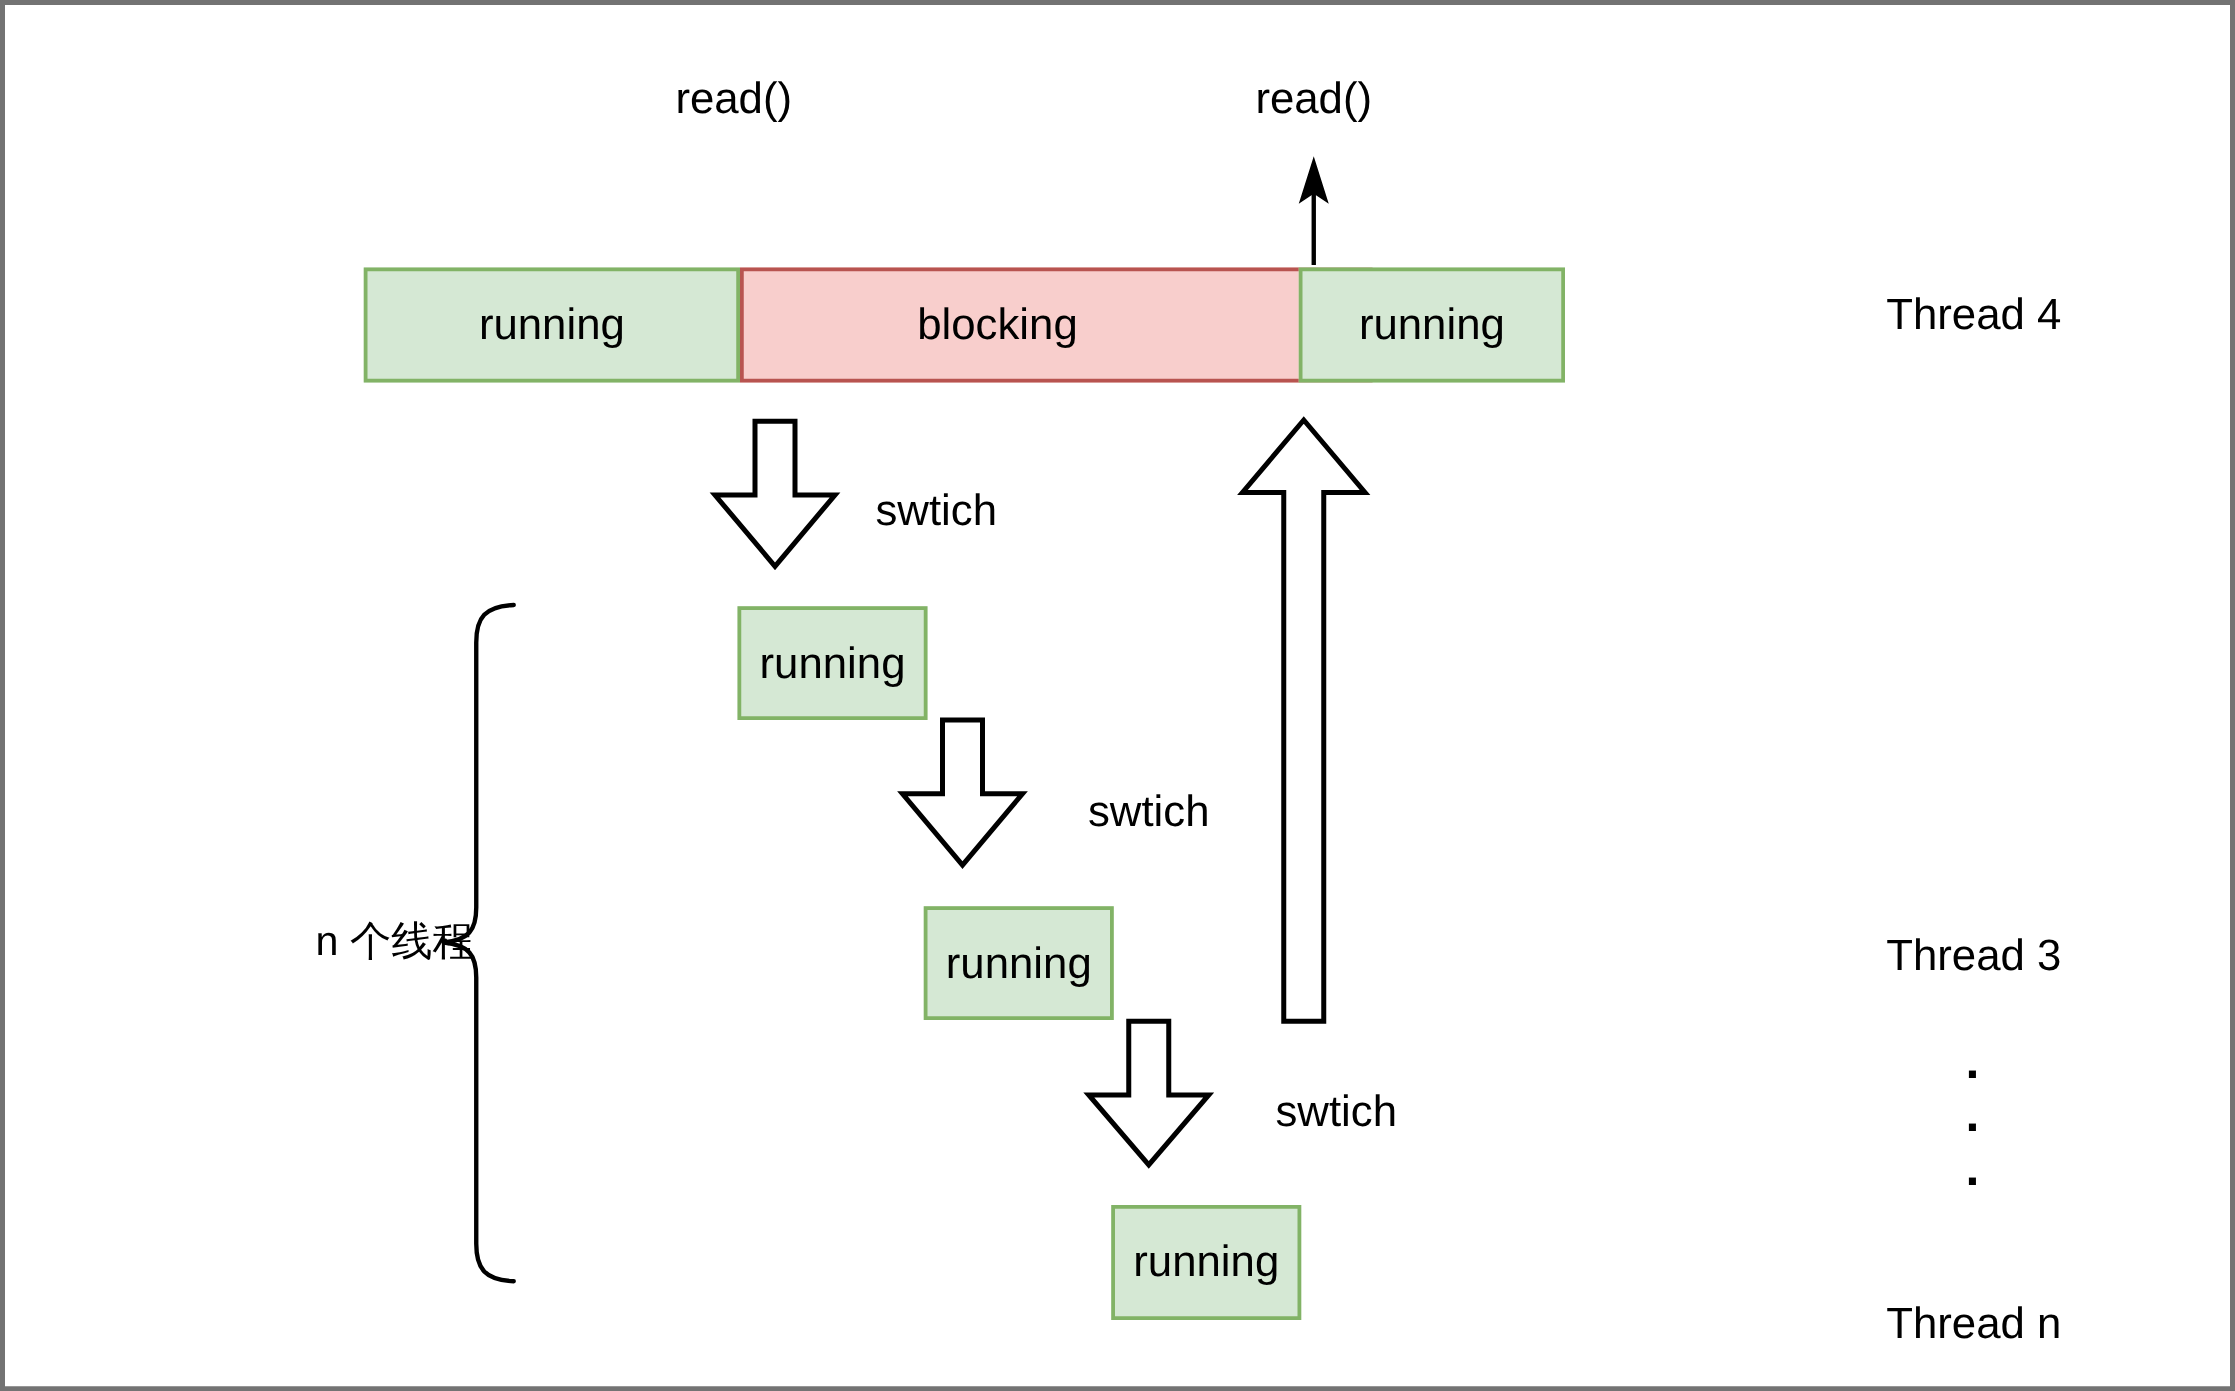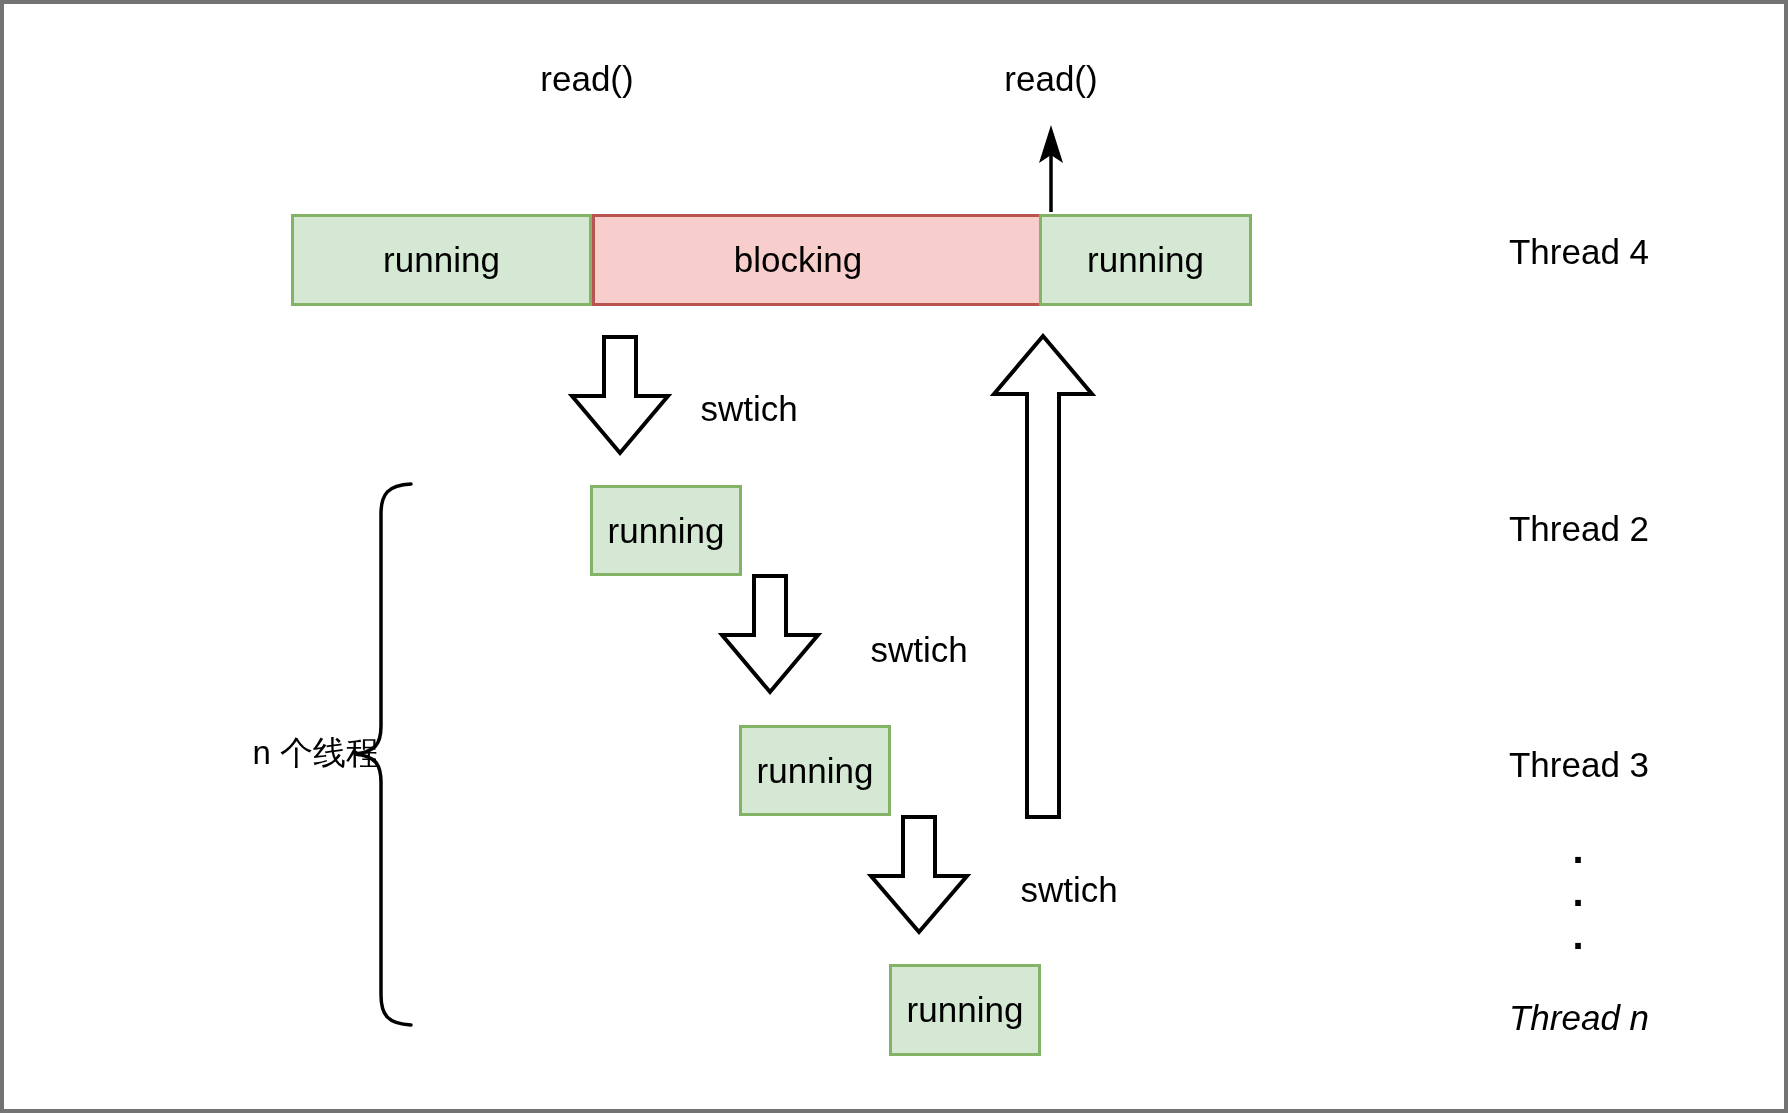--- a/index.html
+++ b/index.html
@@ -78,21 +78,21 @@
     position: absolute;
     left: 1455px;
     width: 240px;
     font-size: 35px;
     text-align: center;
     white-space: nowrap;
   }
   .thread-1 { top: 228px; }
   .thread-2 { top: 505px; }
   .thread-3 { top: 741px; }
-  .thread-n { top: 994px; font-style: italic; }
+  .thread-n { top: 1035px; }
 
   .brace-label {
     position: absolute;
     left: 135px;
     top: 727px;
     width: 240px;
     font-size: 33px;
     text-align: right;
     white-space: nowrap;
   }
@@ -151,21 +151,20 @@
   <div class="run-box t3">
     <span>running</span>
   </div>
   <div class="run-box tn">
     <span>running</span>
   </div>
 
   <div class="brace-label">n 个线程</div>
 
   <div class="thread-label thread-1">Thread 4</div>
-  <div class="thread-label thread-2">Thread 2</div>
   <div class="thread-label thread-3">Thread 3</div>
   <div class="thread-label thread-n">Thread n</div>
 
   <div class="dots">
     <div>.</div>
     <div>.</div>
     <div>.</div>
   </div>
 
   <svg class="overlay" viewBox="0 0 1780 1105">

